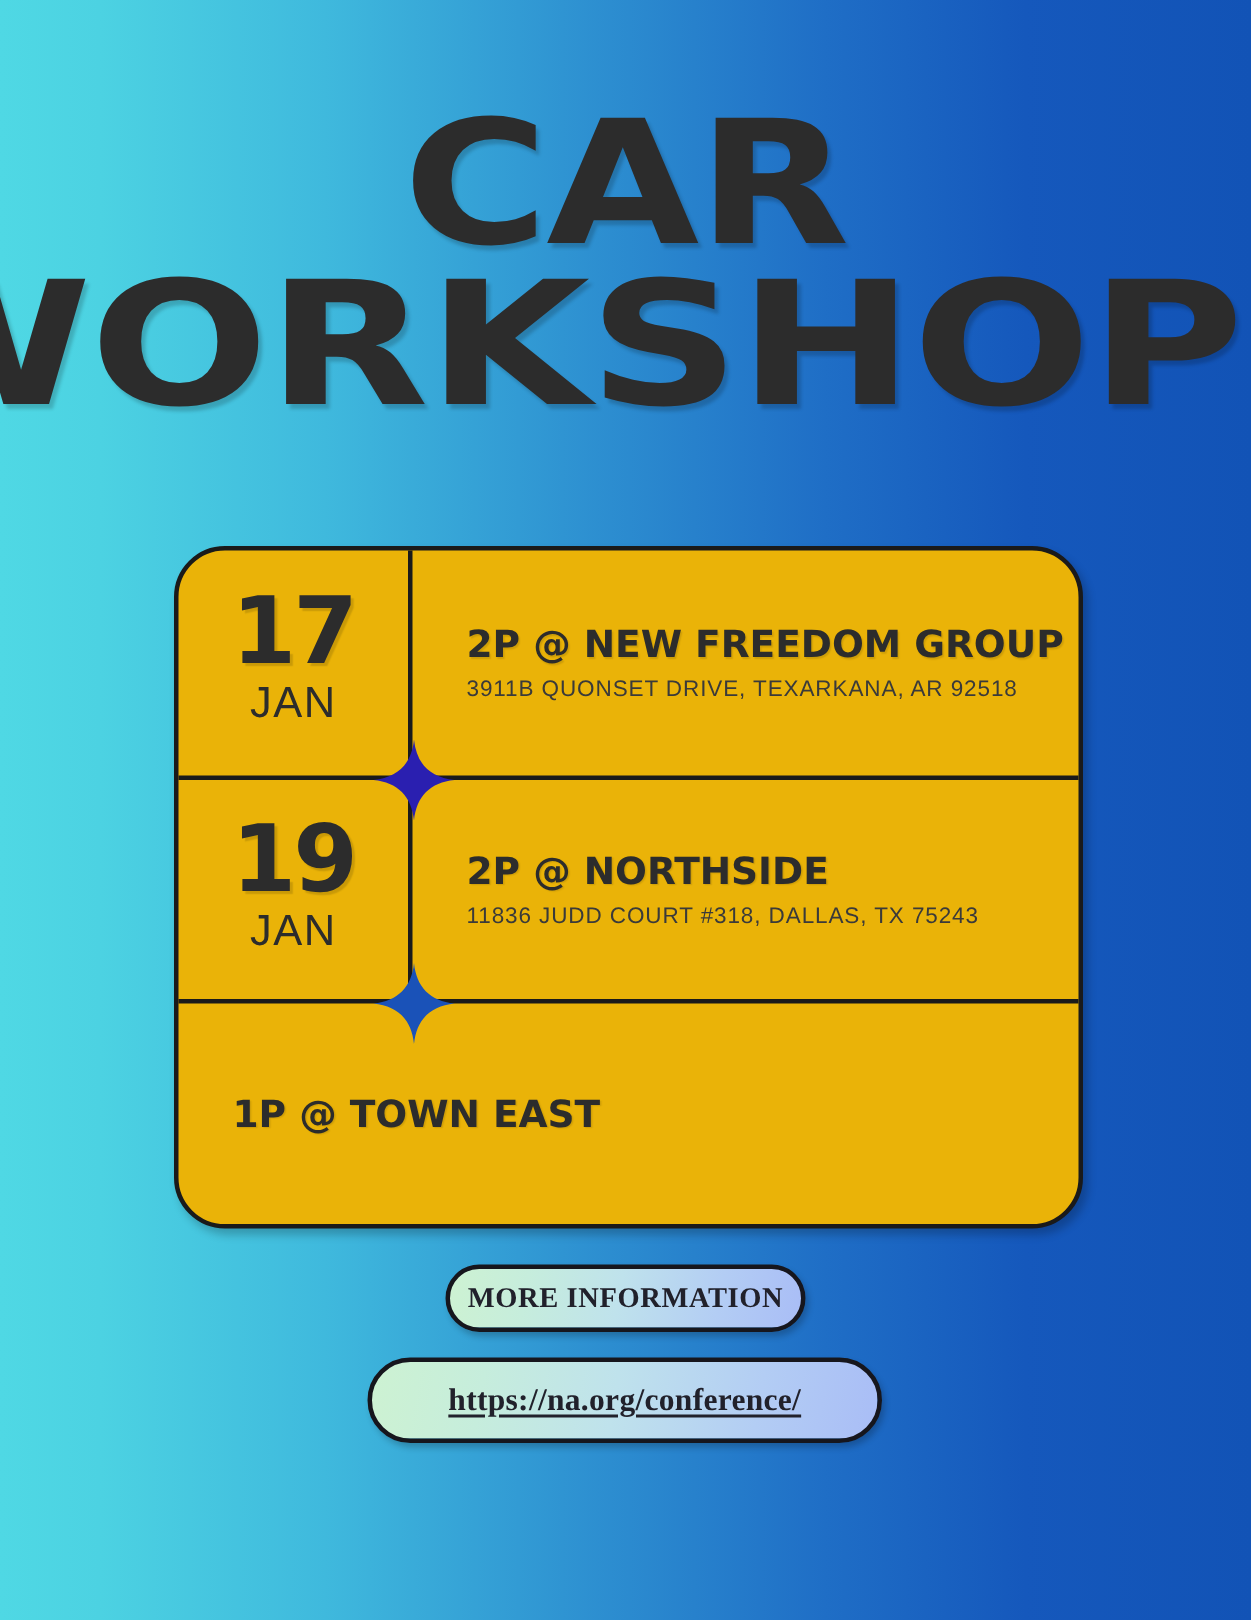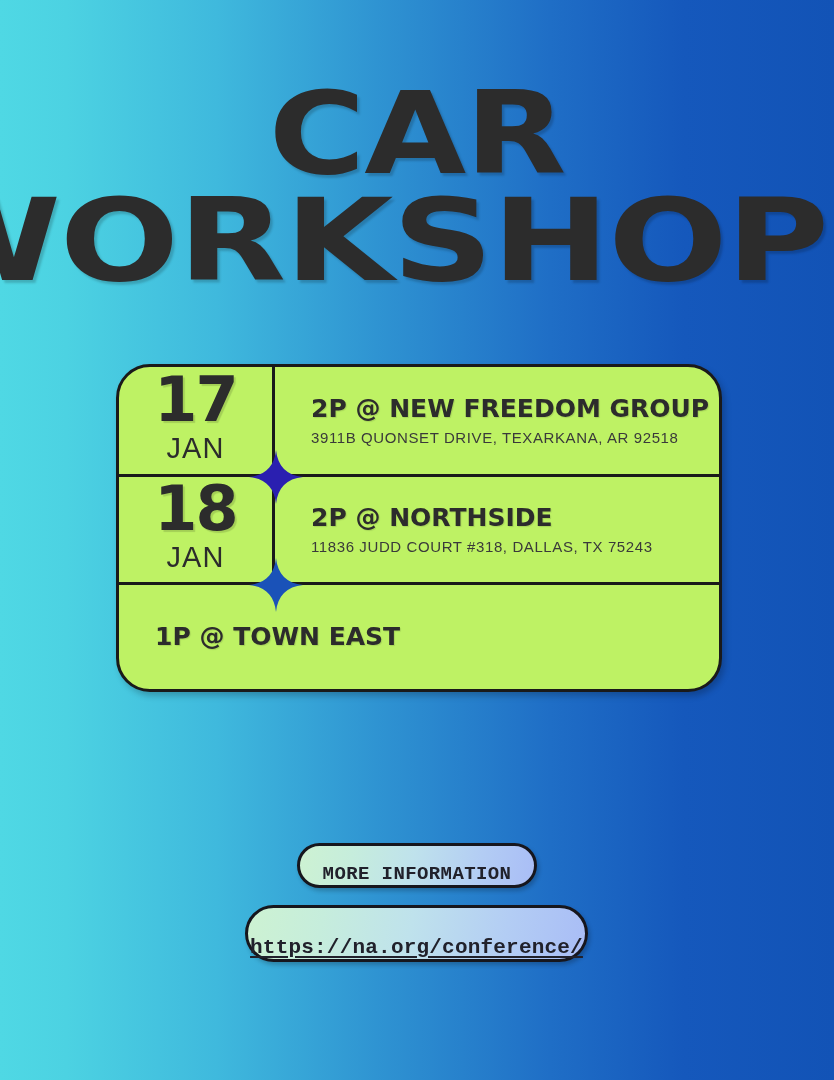--- a/index.html
+++ b/index.html
@@ -21,21 +21,21 @@
         #1f6ec6 66%,
         #1558bc 82%,
         #1253b6 100%);
     position:relative;
   }
 
   
   .title-block {
     position:absolute;
     left:0; right:0;
-    top:86px;
+    top:76px;
     text-align:center;
     color:#2c2c2c;
     line-height:0.88;
     user-select:none;
   }
   .title-line {
     display:block;
     font-family:"DejaVu Sans", sans-serif;
     font-weight:bold;
     letter-spacing:-1px;
@@ -51,22 +51,22 @@
     transform:scaleX(1.30) scaleY(1.06);
     margin-top:12px;
   }
 
   
   .card {
     position:absolute;
     left:116px;
     top:364px;
     width:606px;
-    height:328px;
-    background:#bef264;
+    height:455px;
+    background:#eab308;
     border:3px solid #1a1a1a;
     border-radius:34px;
     box-shadow:3px 4px 6px rgba(0,0,0,0.22);
     overflow:visible;
   }
 
   .row {
     position:relative;
     display:flex;
     height:33.3333%;
@@ -143,24 +143,24 @@
   .star svg { display:block; width:100%; height:100%; }
   .star-1 { top:-27px; }
   .star-2 { top:-27px; }
 
   
   .pill {
     position:absolute;
     border:3px solid #16161d;
     border-radius:999px;
     display:flex;
-    align-items:flex-end;
+    align-items:center;
     justify-content:center;
     color:#21212b;
-    font-family:Liberation Mono, monospace;
+    font-family:Liberation Serif, serif;
     font-weight:bold;
     box-shadow:2px 3px 4px rgba(0,0,0,0.22);
     white-space:nowrap;
   }
   .pill-more {
     left:297px;
     top:843px;
     width:240px;
     height:45px;
     font-size:19px;
@@ -203,21 +203,21 @@
     </div>
   </div>
 
   <div class="row">
     <div class="star star-1">
       <svg viewBox="0 0 100 100" xmlns="http://www.w3.org/2000/svg">
         <path d="M50 0 C53 30 70 47 100 50 C70 53 53 70 50 100 C47 70 30 53 0 50 C30 47 47 30 50 0 Z" fill="#2A1FB0"></path>
       </svg>
     </div>
     <div class="date-cell">
-      <div class="day">18</div>
+      <div class="day">19</div>
       <div class="month">JAN</div>
     </div>
     <div class="info-cell">
       <div class="event-title">2P @ NORTHSIDE</div>
       <div class="event-address">11836 JUDD COURT #318, DALLAS, TX 75243</div>
     </div>
   </div>
 
   <div class="row">
     <div class="star star-2">

